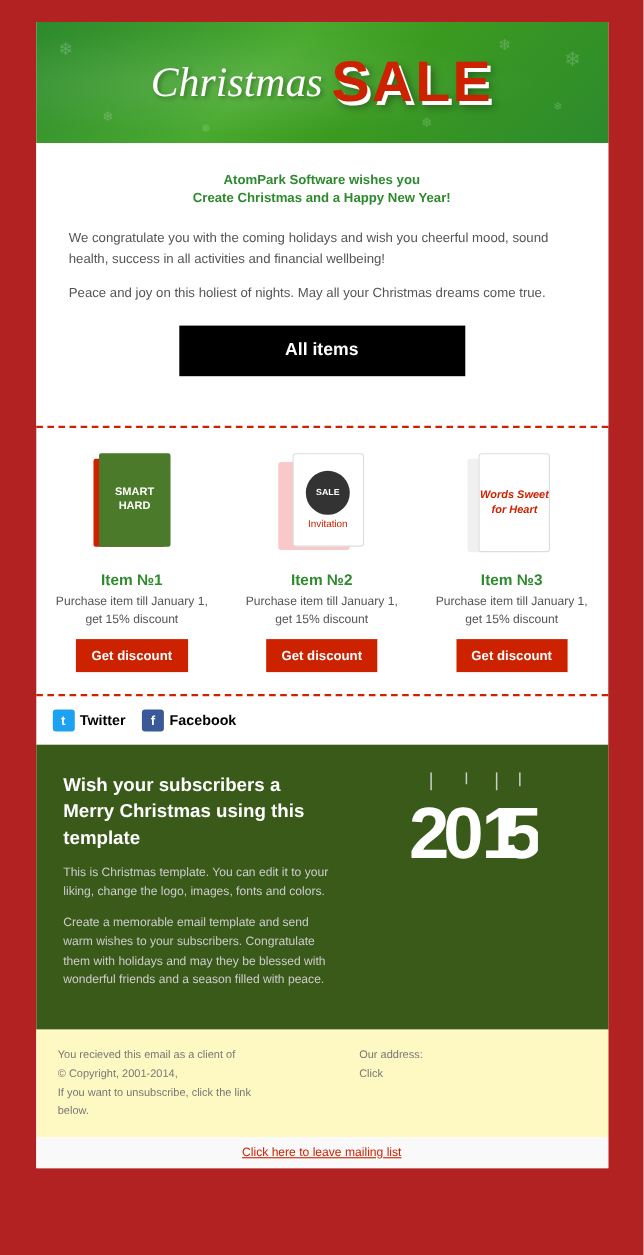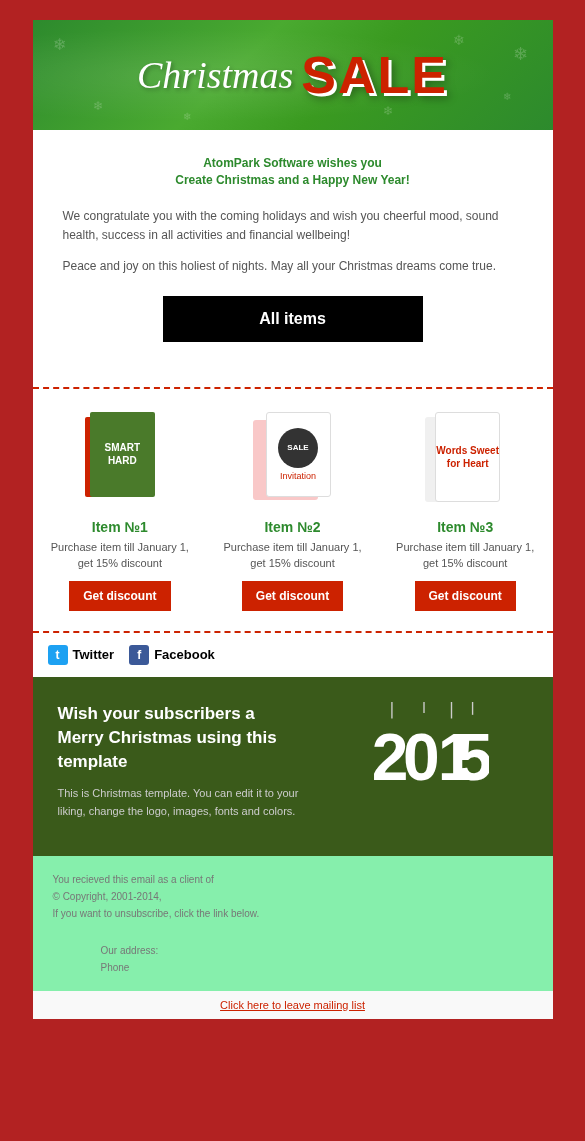--- a/index.html
+++ b/index.html
@@ -210,20 +210,21 @@
       align-items: center;
       justify-content: center;
       overflow: hidden;
     }
     .card-inner-text {
       font-size: 10px;
       font-weight: bold;
       color: #cc2200;
       text-align: center;
       line-height: 1.3;
+      font-style: italic;
     }
     .item-name {
       color: #2d8a2d;
       font-size: 14px;
       font-weight: bold;
       margin-bottom: 5px;
     }
     .item-desc {
       font-size: 11px;
       color: #555;
@@ -307,25 +308,24 @@
       display: flex;
       align-items: center;
       justify-content: center;
     }
     .year-svg {
       width: 130px;
       height: 110px;
     }
     
     .footer-info {
-      background: #86efac;
+      background: #fef9c3;
       padding: 15px 20px;
       display: flex;
       gap: 20px;
-      flex-direction: column;
     }
     .footer-left {
       flex: 1;
       font-size: 10px;
       color: #777;
       line-height: 1.7;
     }
     .footer-right {
       flex: 1;
       font-size: 10px;
@@ -438,20 +438,21 @@
     <div class="social-btn">
       <div class="facebook-icon">f</div>
       <span>Facebook</span>
     </div>
   </div>
 
   <div class="footer-promo">
     <div class="promo-text-section">
       <div class="promo-title">Wish your subscribers a Merry Christmas using this template</div>
       <p class="promo-text">This is Christmas template. You can edit it to your liking, change the logo, images, fonts and colors.</p>
+      <p class="promo-text">Create a memorable email template and send warm wishes to your subscribers. Congratulate them with holidays and may they be blessed with wonderful friends and a season filled with peace.</p>
     </div>
     <div class="year-display">
       <svg class="year-svg" viewBox="0 0 130 120">
 
         <line x1="30" y1="0" x2="30" y2="18" stroke="#ccc" stroke-width="1.5"></line>
         <line x1="65" y1="0" x2="65" y2="12" stroke="#ccc" stroke-width="1.5"></line>
         <line x1="95" y1="0" x2="95" y2="18" stroke="#ccc" stroke-width="1.5"></line>
         <line x1="118" y1="0" x2="118" y2="14" stroke="#ccc" stroke-width="1.5"></line>
 
         <text x="8" y="85" font-size="72" font-weight="900" fill="white" font-family="Arial">2</text>
@@ -466,19 +467,19 @@
   </div>
 
   <div class="footer-info">
     <div class="footer-left">
       <div>You recieved this email as a client of</div>
       <div>© Copyright, 2001-2014,</div>
       <div>If you want to unsubscribe, click the link below.</div>
     </div>
     <div class="footer-right">
       <div>Our address:</div>
-      <div>Phone</div>
+      <div>Click</div>
     </div>
   </div>
 
   <a class="unsubscribe-link">Click here to leave mailing list</a>
 
 </div>
 
 </body></html>

